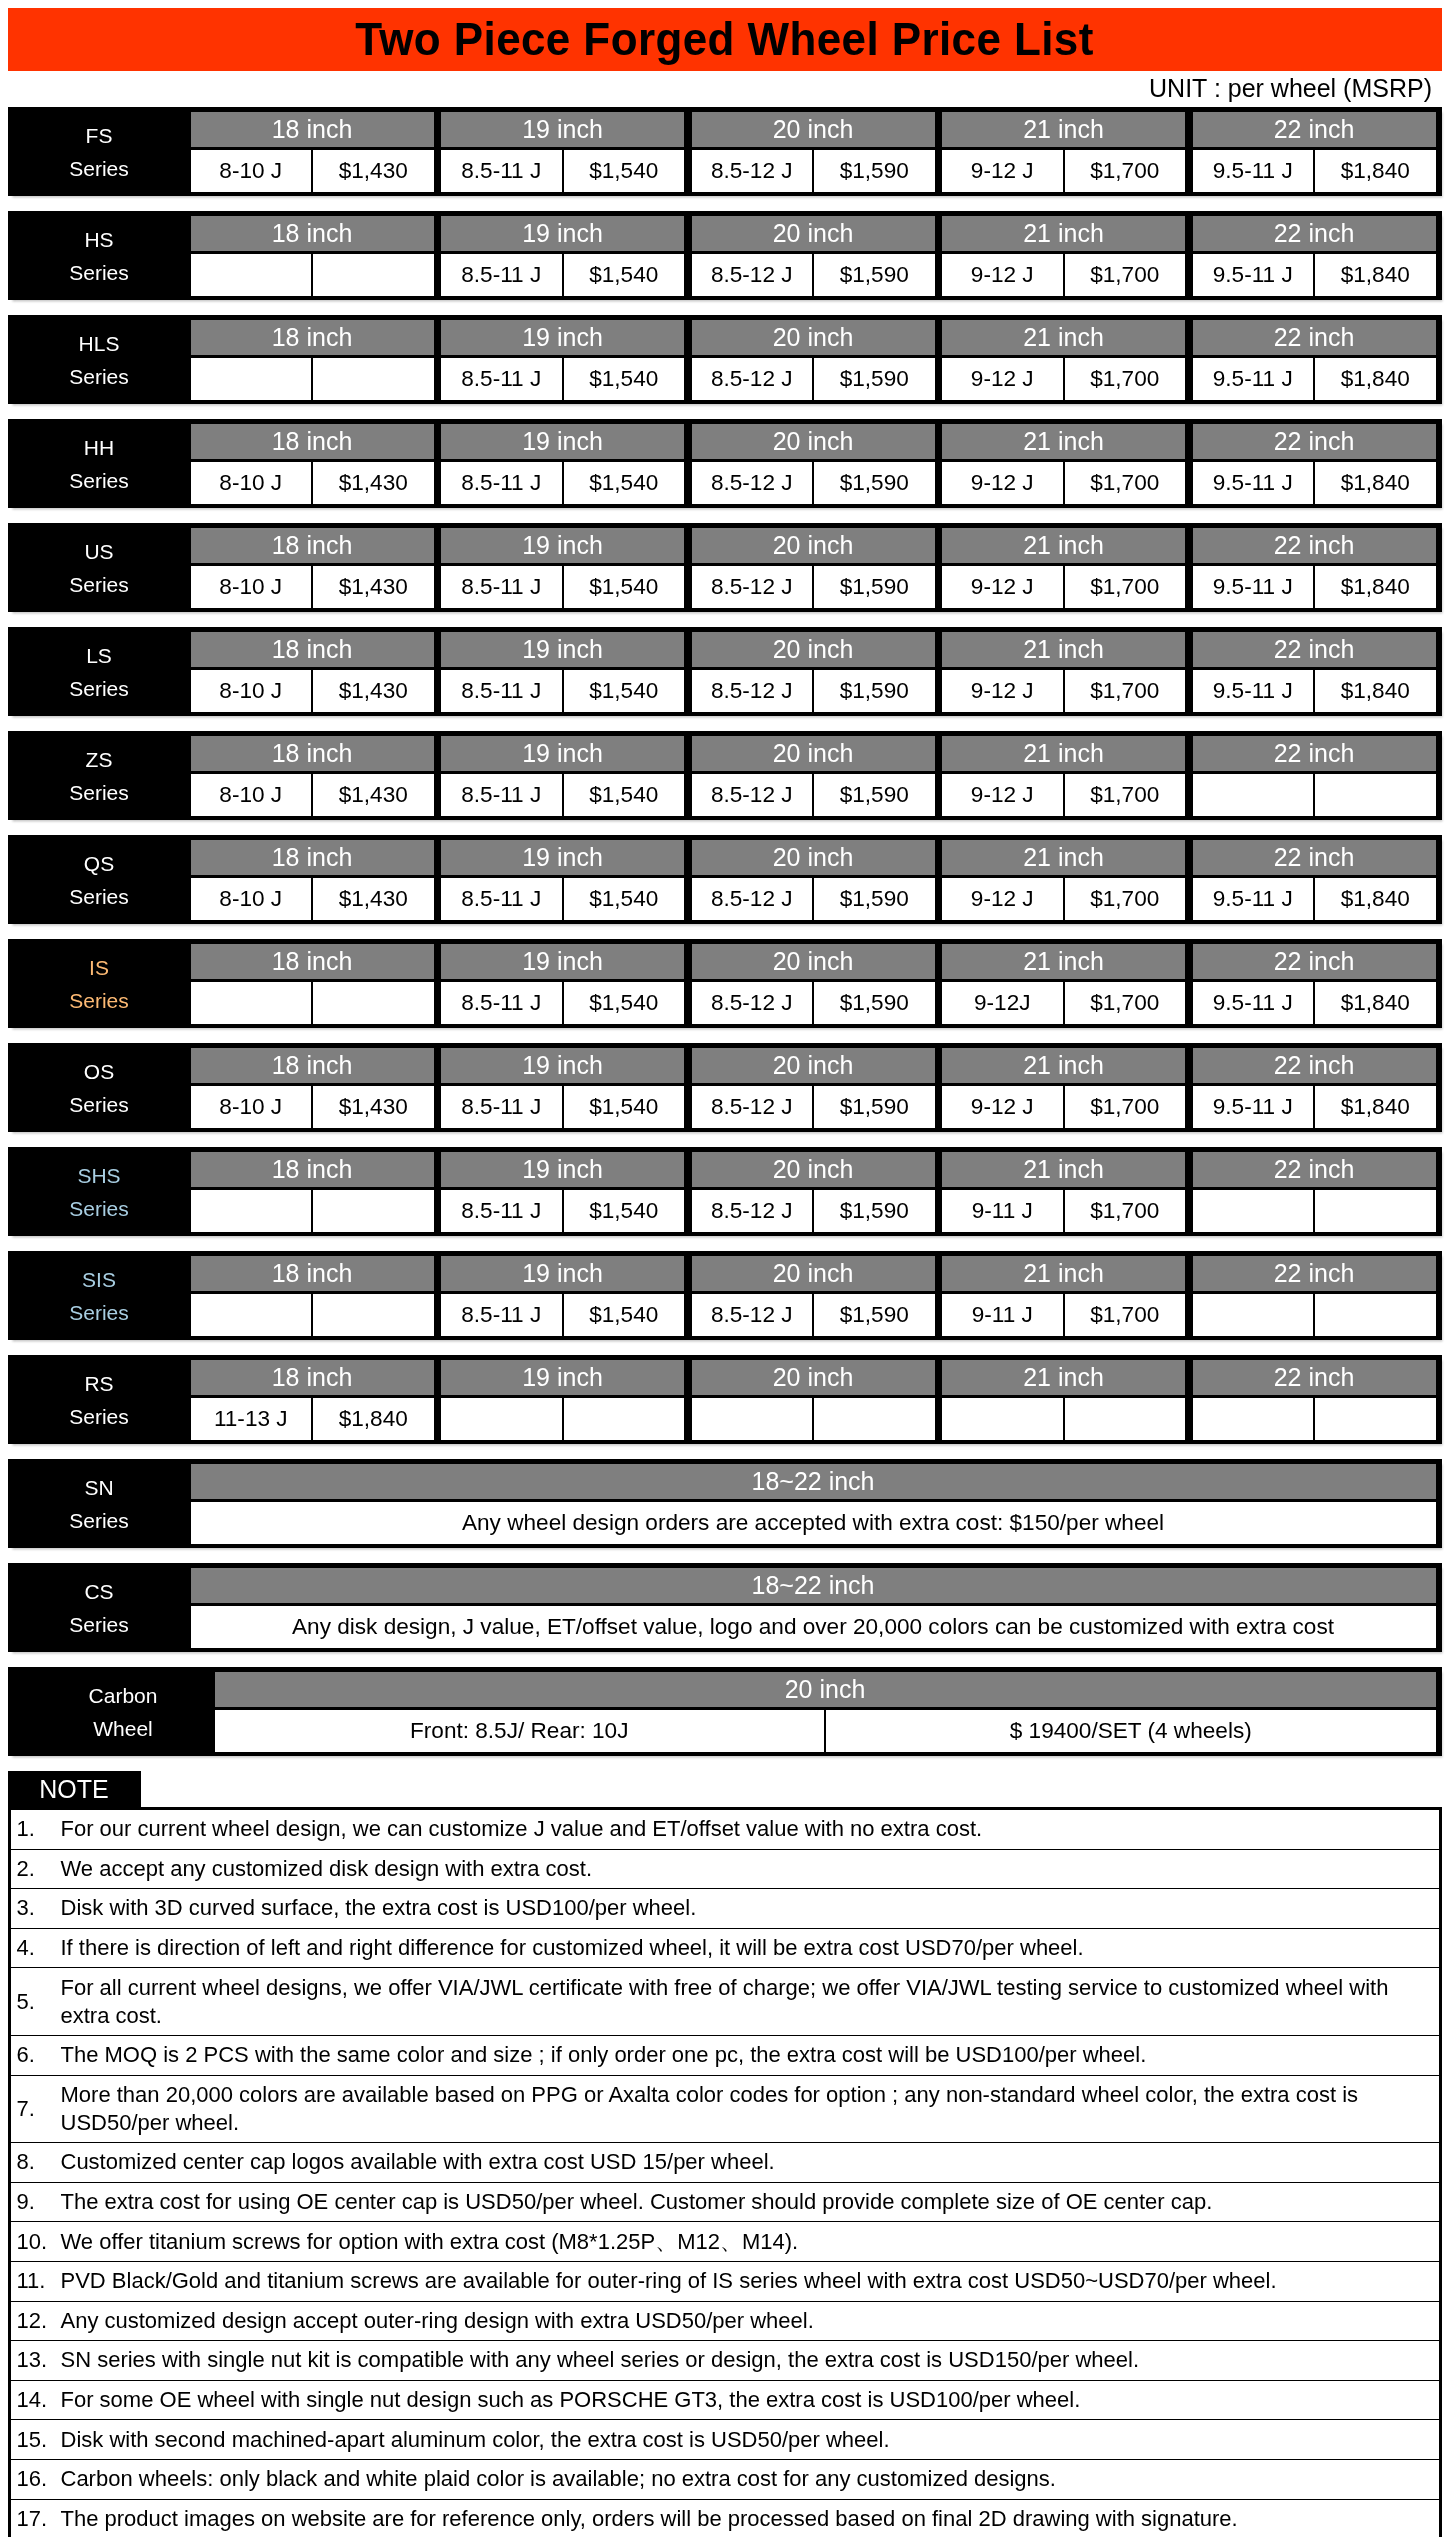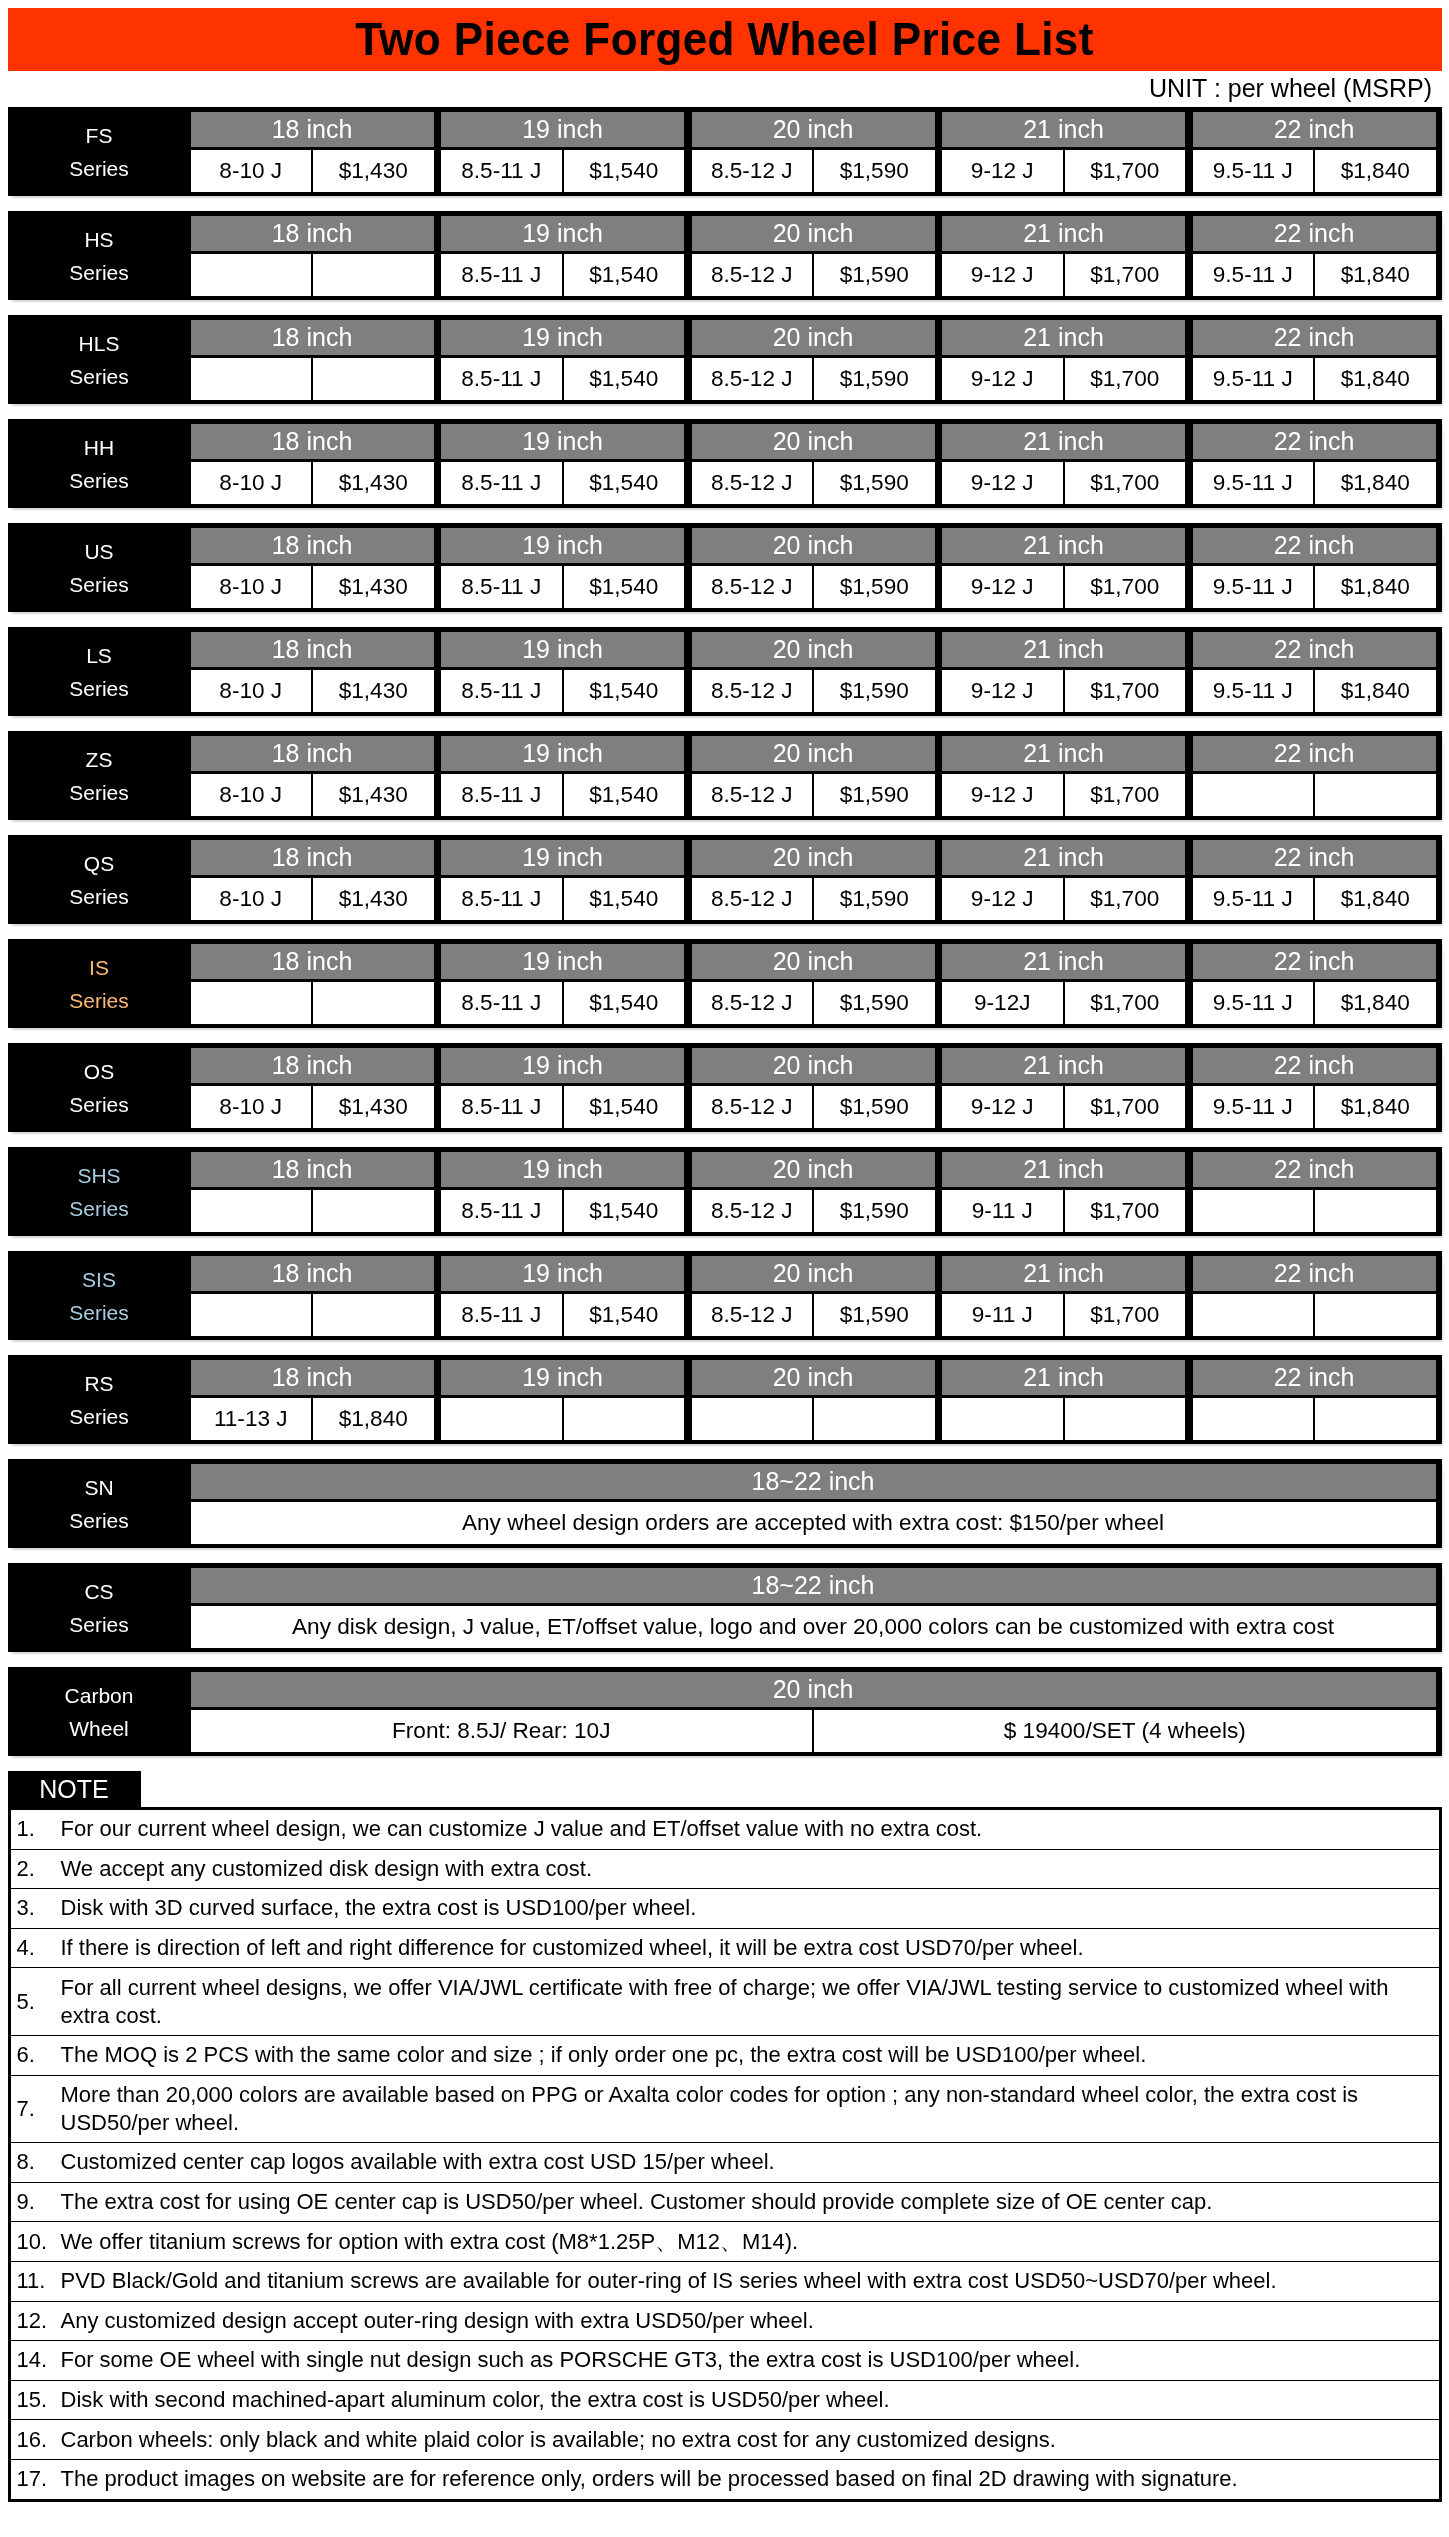--- a/index.html
+++ b/index.html
@@ -625,21 +625,21 @@
         <div class="series-table">
           <div class="row hdr-row">
             <div class="hdr-cell">18~22 inch</div>
           </div>
           <div class="row data-row">
             <div class="cell span-cell">Any disk design, J value, ET/offset value, logo and over 20,000 colors can be customized with extra cost</div>
           </div>
         </div>
       </div>
       <div class="series-block">
-        <div class="series-label" style="color: rgb(255, 255, 255);">
+        <div class="series-label" style="color: rgb(255, 255, 255); padding-left: 24px;">
           <div class="label-line">Carbon</div>
           <div class="label-line">Wheel</div>
         </div>
         <div class="series-table">
           <div class="row hdr-row">
             <div class="hdr-cell">20 inch</div>
           </div>
           <div class="row data-row">
             <div class="data-col">
               <div class="cell size">Front: 8.5J/ Rear: 10J</div>
@@ -696,20 +696,24 @@
       </div>
       <div class="note-row">
         <div class="note-num">11.</div>
         <div class="note-text">PVD Black/Gold and titanium screws are available for outer-ring of IS series wheel with extra cost USD50~USD70/per wheel.</div>
       </div>
       <div class="note-row">
         <div class="note-num">12.</div>
         <div class="note-text">Any customized design accept outer-ring design with extra USD50/per wheel.</div>
       </div>
       <div class="note-row">
+        <div class="note-num">13.</div>
+        <div class="note-text">SN series with single nut kit is compatible with any wheel series or design, the extra cost is USD150/per wheel.</div>
+      </div>
+      <div class="note-row">
         <div class="note-num">14.</div>
         <div class="note-text">For some OE wheel with single nut design such as PORSCHE GT3, the extra cost is USD100/per wheel.</div>
       </div>
       <div class="note-row">
         <div class="note-num">15.</div>
         <div class="note-text">Disk with second machined-apart aluminum color, the extra cost is USD50/per wheel.</div>
       </div>
       <div class="note-row">
         <div class="note-num">16.</div>
         <div class="note-text">Carbon wheels: only black and white plaid color is available; no extra cost for any customized designs.</div>

